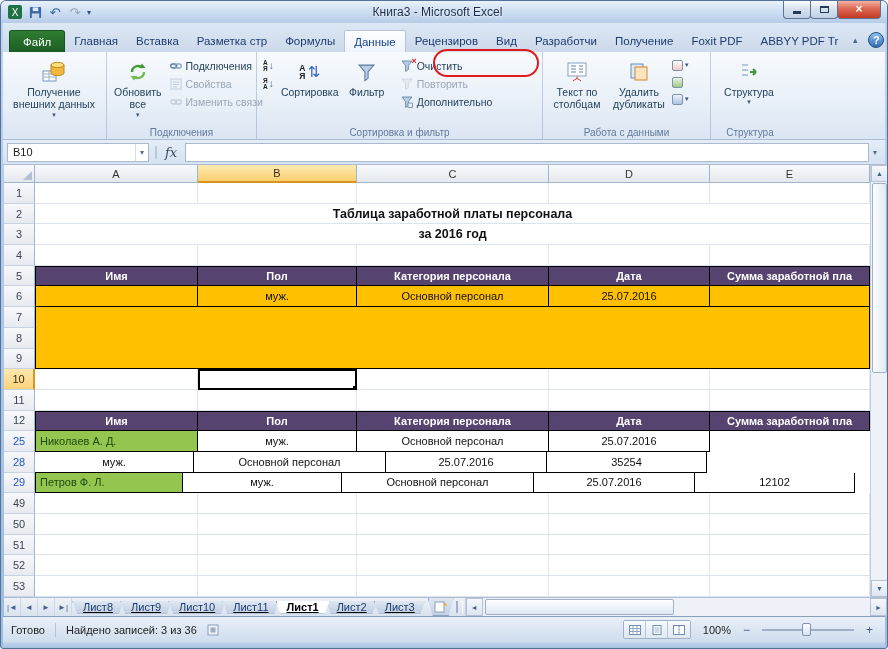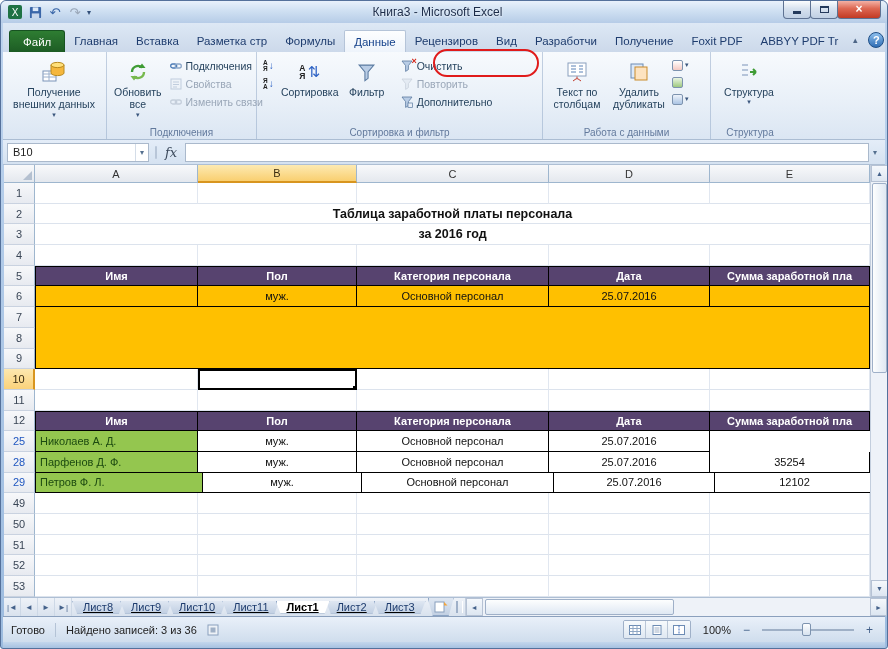--- a/index.html
+++ b/index.html
@@ -475,29 +475,28 @@
         </div>
         <div class="grow">
           <div class="rnum filt">25</div>
           <div class="cell namecell bl" style="width: 163px;">Николаев А. Д.</div>
           <div class="cell datacell" style="width: 159px;">муж.</div>
           <div class="cell datacell" style="width: 192px;">Основной персонал</div>
           <div class="cell datacell" style="width: 161px;">25.07.2016</div>
         </div>
         <div class="grow">
           <div class="rnum filt">28</div>
-          <div class="cell namecell bl" style="width: 163px;">Парфенов Д. Ф.</div>
           <div class="cell datacell" style="width: 159px;">муж.</div>
           <div class="cell datacell" style="width: 192px;">Основной персонал</div>
           <div class="cell datacell" style="width: 161px;">25.07.2016</div>
           <div class="cell datacell" style="width: 160px;">35254</div>
         </div>
         <div class="grow">
           <div class="rnum filt">29</div>
-          <div class="cell namecell bl" style="width: 168px;">Петров Ф. Л.</div>
+          <div class="cell namecell bl" style="width: 148px;">Петров Ф. Л.</div>
           <div class="cell datacell" style="width: 159px;">муж.</div>
           <div class="cell datacell" style="width: 192px;">Основной персонал</div>
           <div class="cell datacell" style="width: 161px;">25.07.2016</div>
           <div class="cell datacell" style="width: 160px;">12102</div>
         </div>
         <div class="grow">
           <div class="rnum">49</div>
           <div class="cell plain" style="width: 163px;"></div>
           <div class="cell plain" style="width: 159px;"></div>
           <div class="cell plain" style="width: 192px;"></div>

